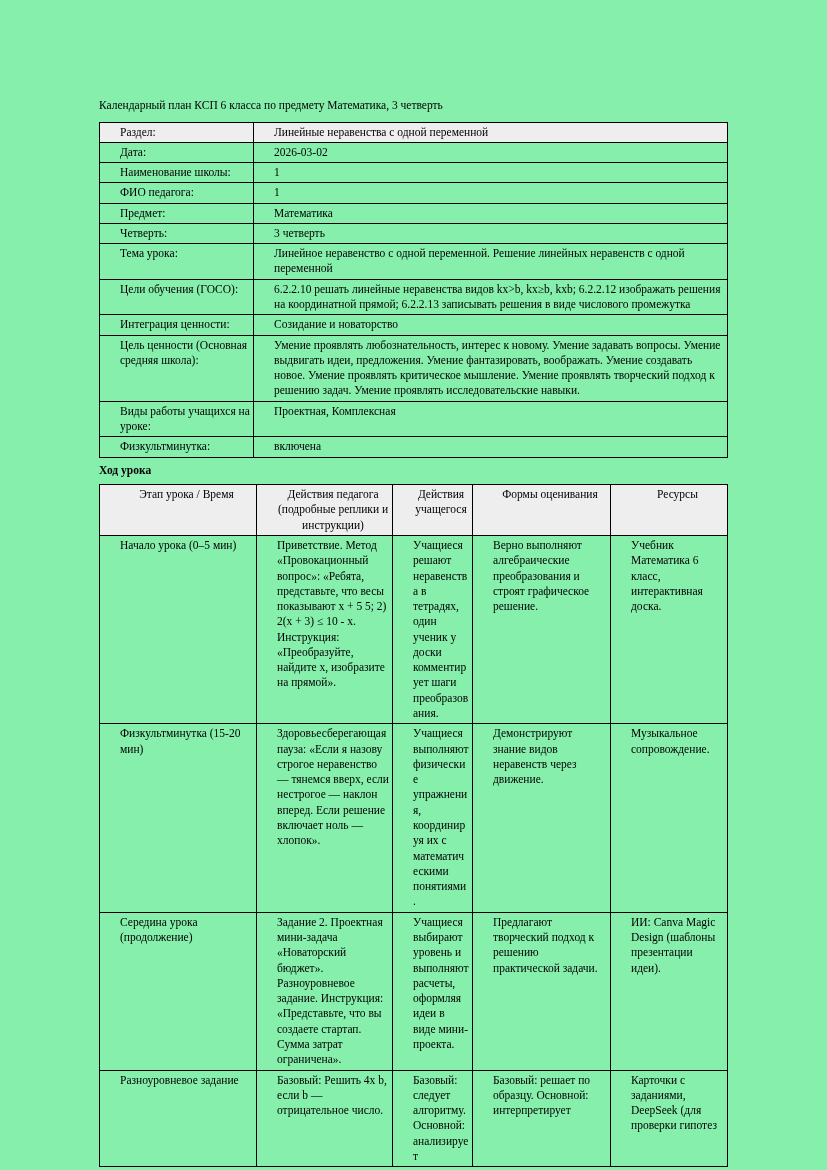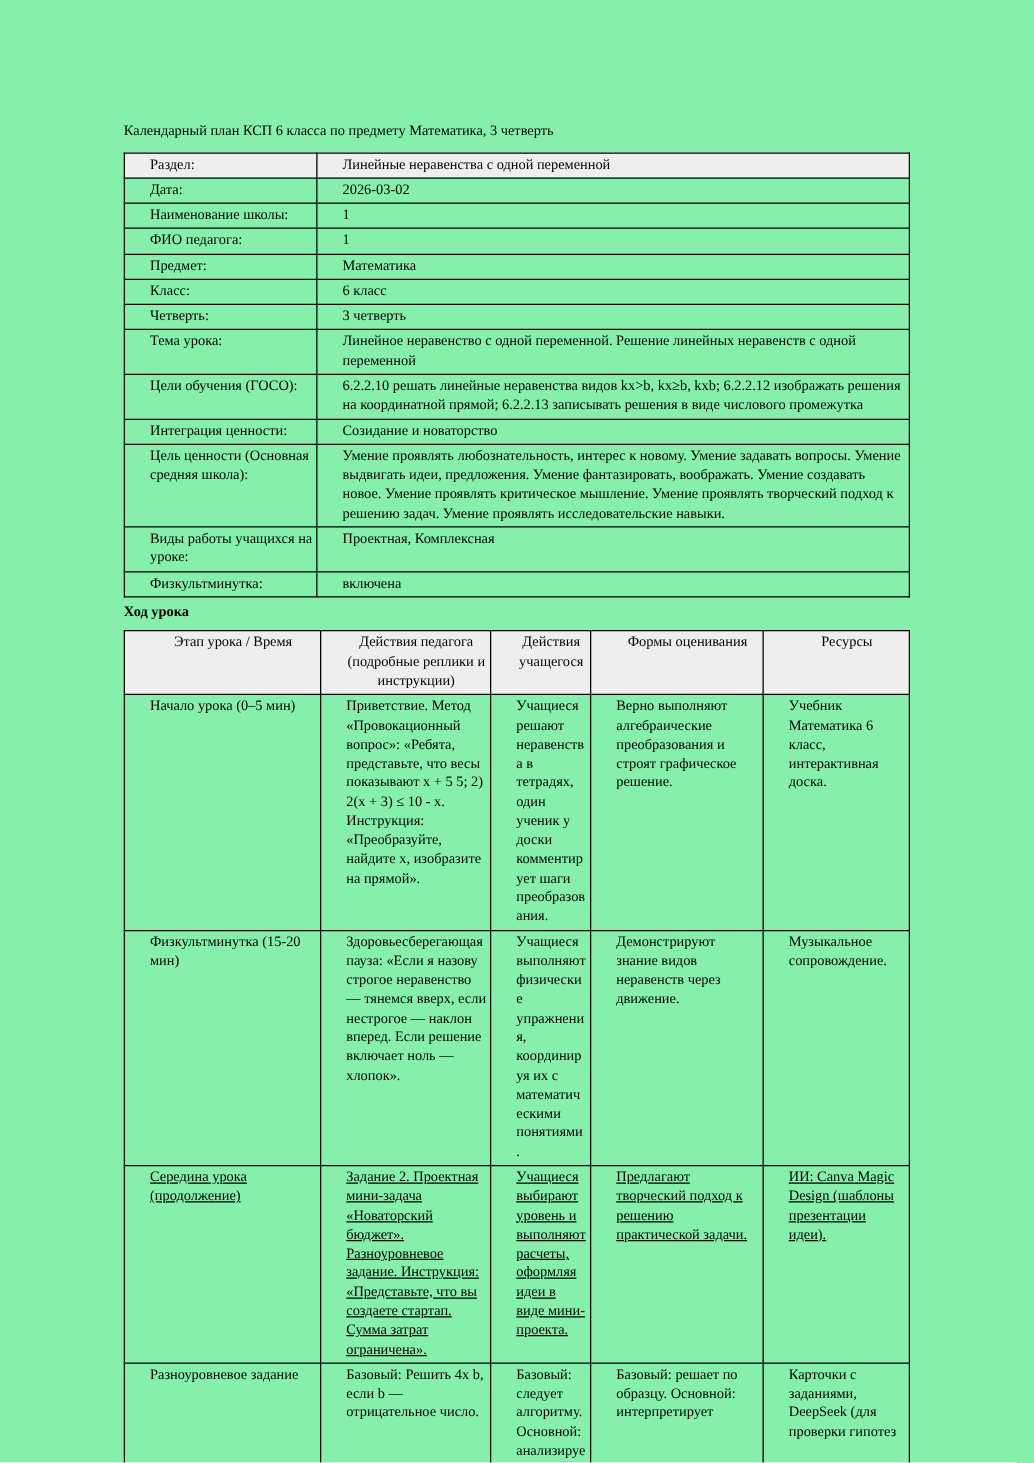--- a/index.html
+++ b/index.html
@@ -65,21 +65,21 @@
   .flow-table col.c1 { width: 157px; }
   .flow-table col.c2 { width: 136px; }
   .flow-table col.c3 { width: 80px; }
   .flow-table col.c4 { width: 138px; }
   .flow-table col.c5 { width: 117px; }
   .flow-table thead td { background: #eeeeee; }
 
   .flow-table td { height: 1px; }
   .row-h1 td { height: 147px; }
   .row-h2 td { height: 125px; }
-  .row-h3 td { height: 150px; text-decoration: underline; }
+  .row-h3 td { height: 150px; }
   .row-h4 td { height: 62px; }
   .head-h td { height: 42px; text-align: center; }
 </style>
 </head>
 <body>
 
 <div class="page">
   <div class="content">
 
     <p class="doc-title">Календарный план КСП 6 класса по предмету Математика, 3 четверть</p>
@@ -102,24 +102,20 @@
           <td>Наименование школы:</td>
           <td>1</td>
         </tr>
         <tr>
           <td>ФИО педагога:</td>
           <td>1</td>
         </tr>
         <tr>
           <td>Предмет:</td>
           <td>Математика</td>
-        </tr>
-        <tr>
-          <td>Класс:</td>
-          <td>6 класс</td>
         </tr>
         <tr>
           <td>Четверть:</td>
           <td>3 четверть</td>
         </tr>
         <tr>
           <td>Тема урока:</td>
           <td>Линейное неравенство с одной переменной. Решение линейных неравенств с одной переменной</td>
         </tr>
         <tr>

